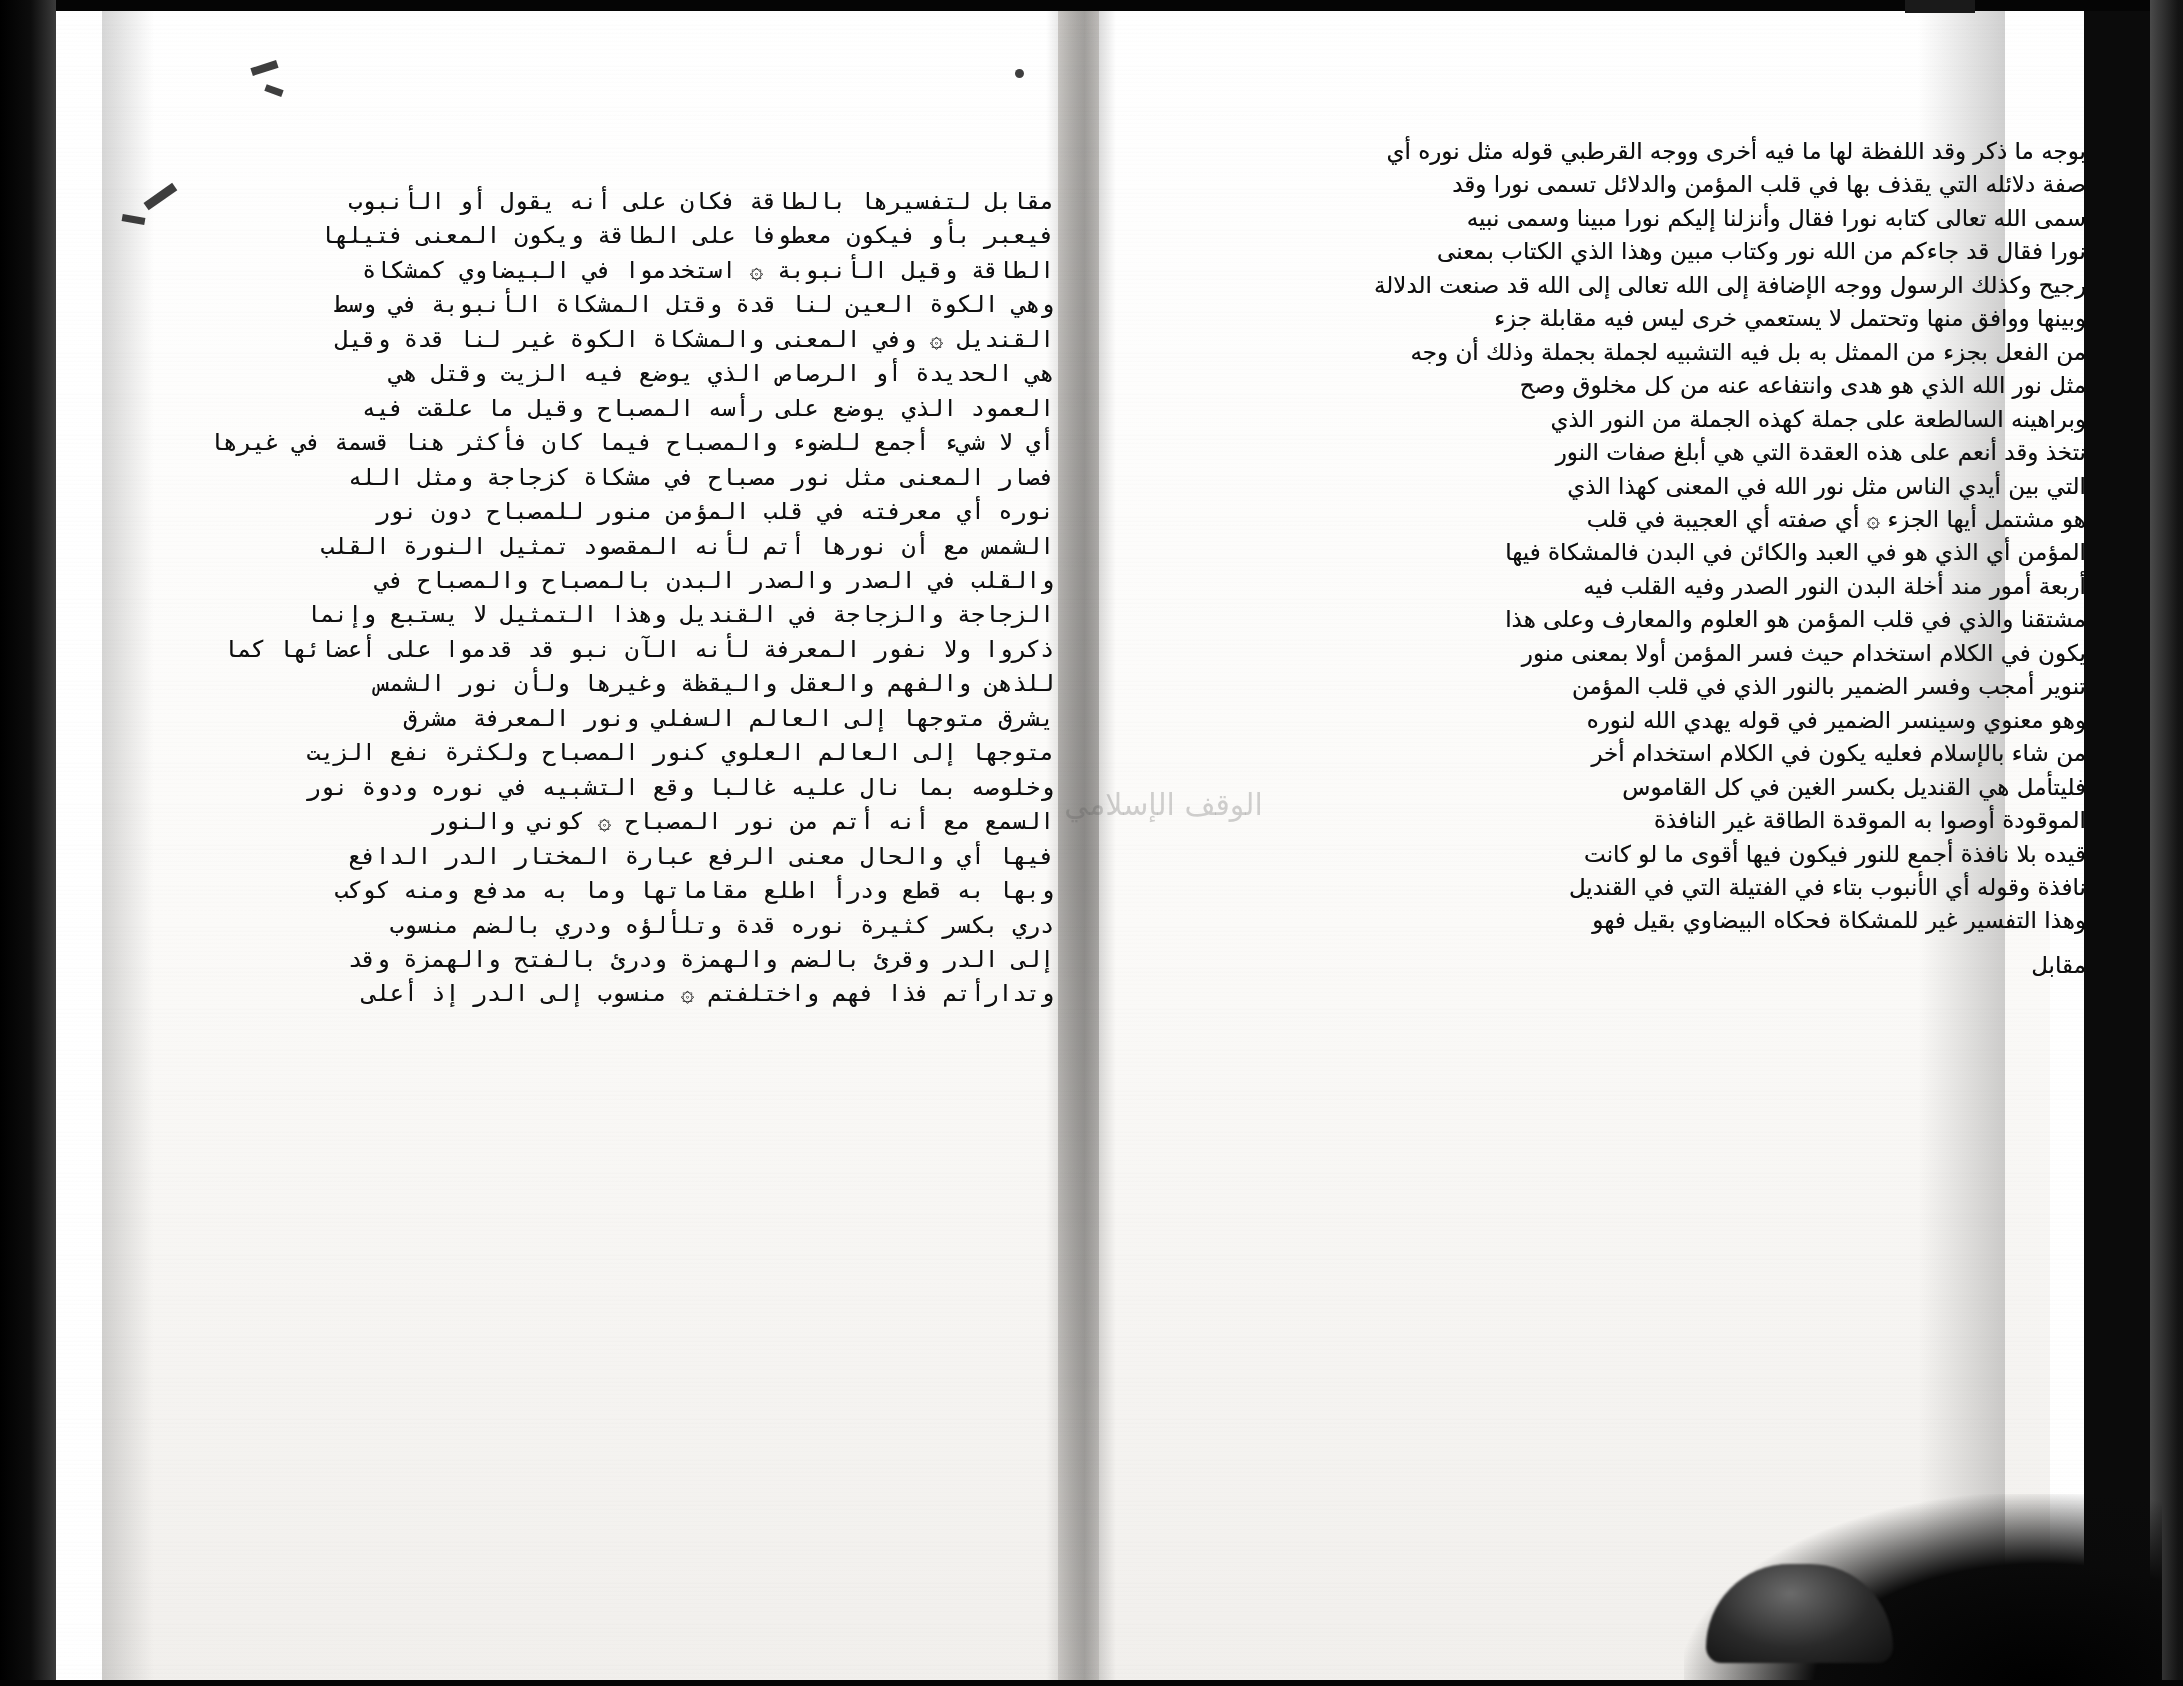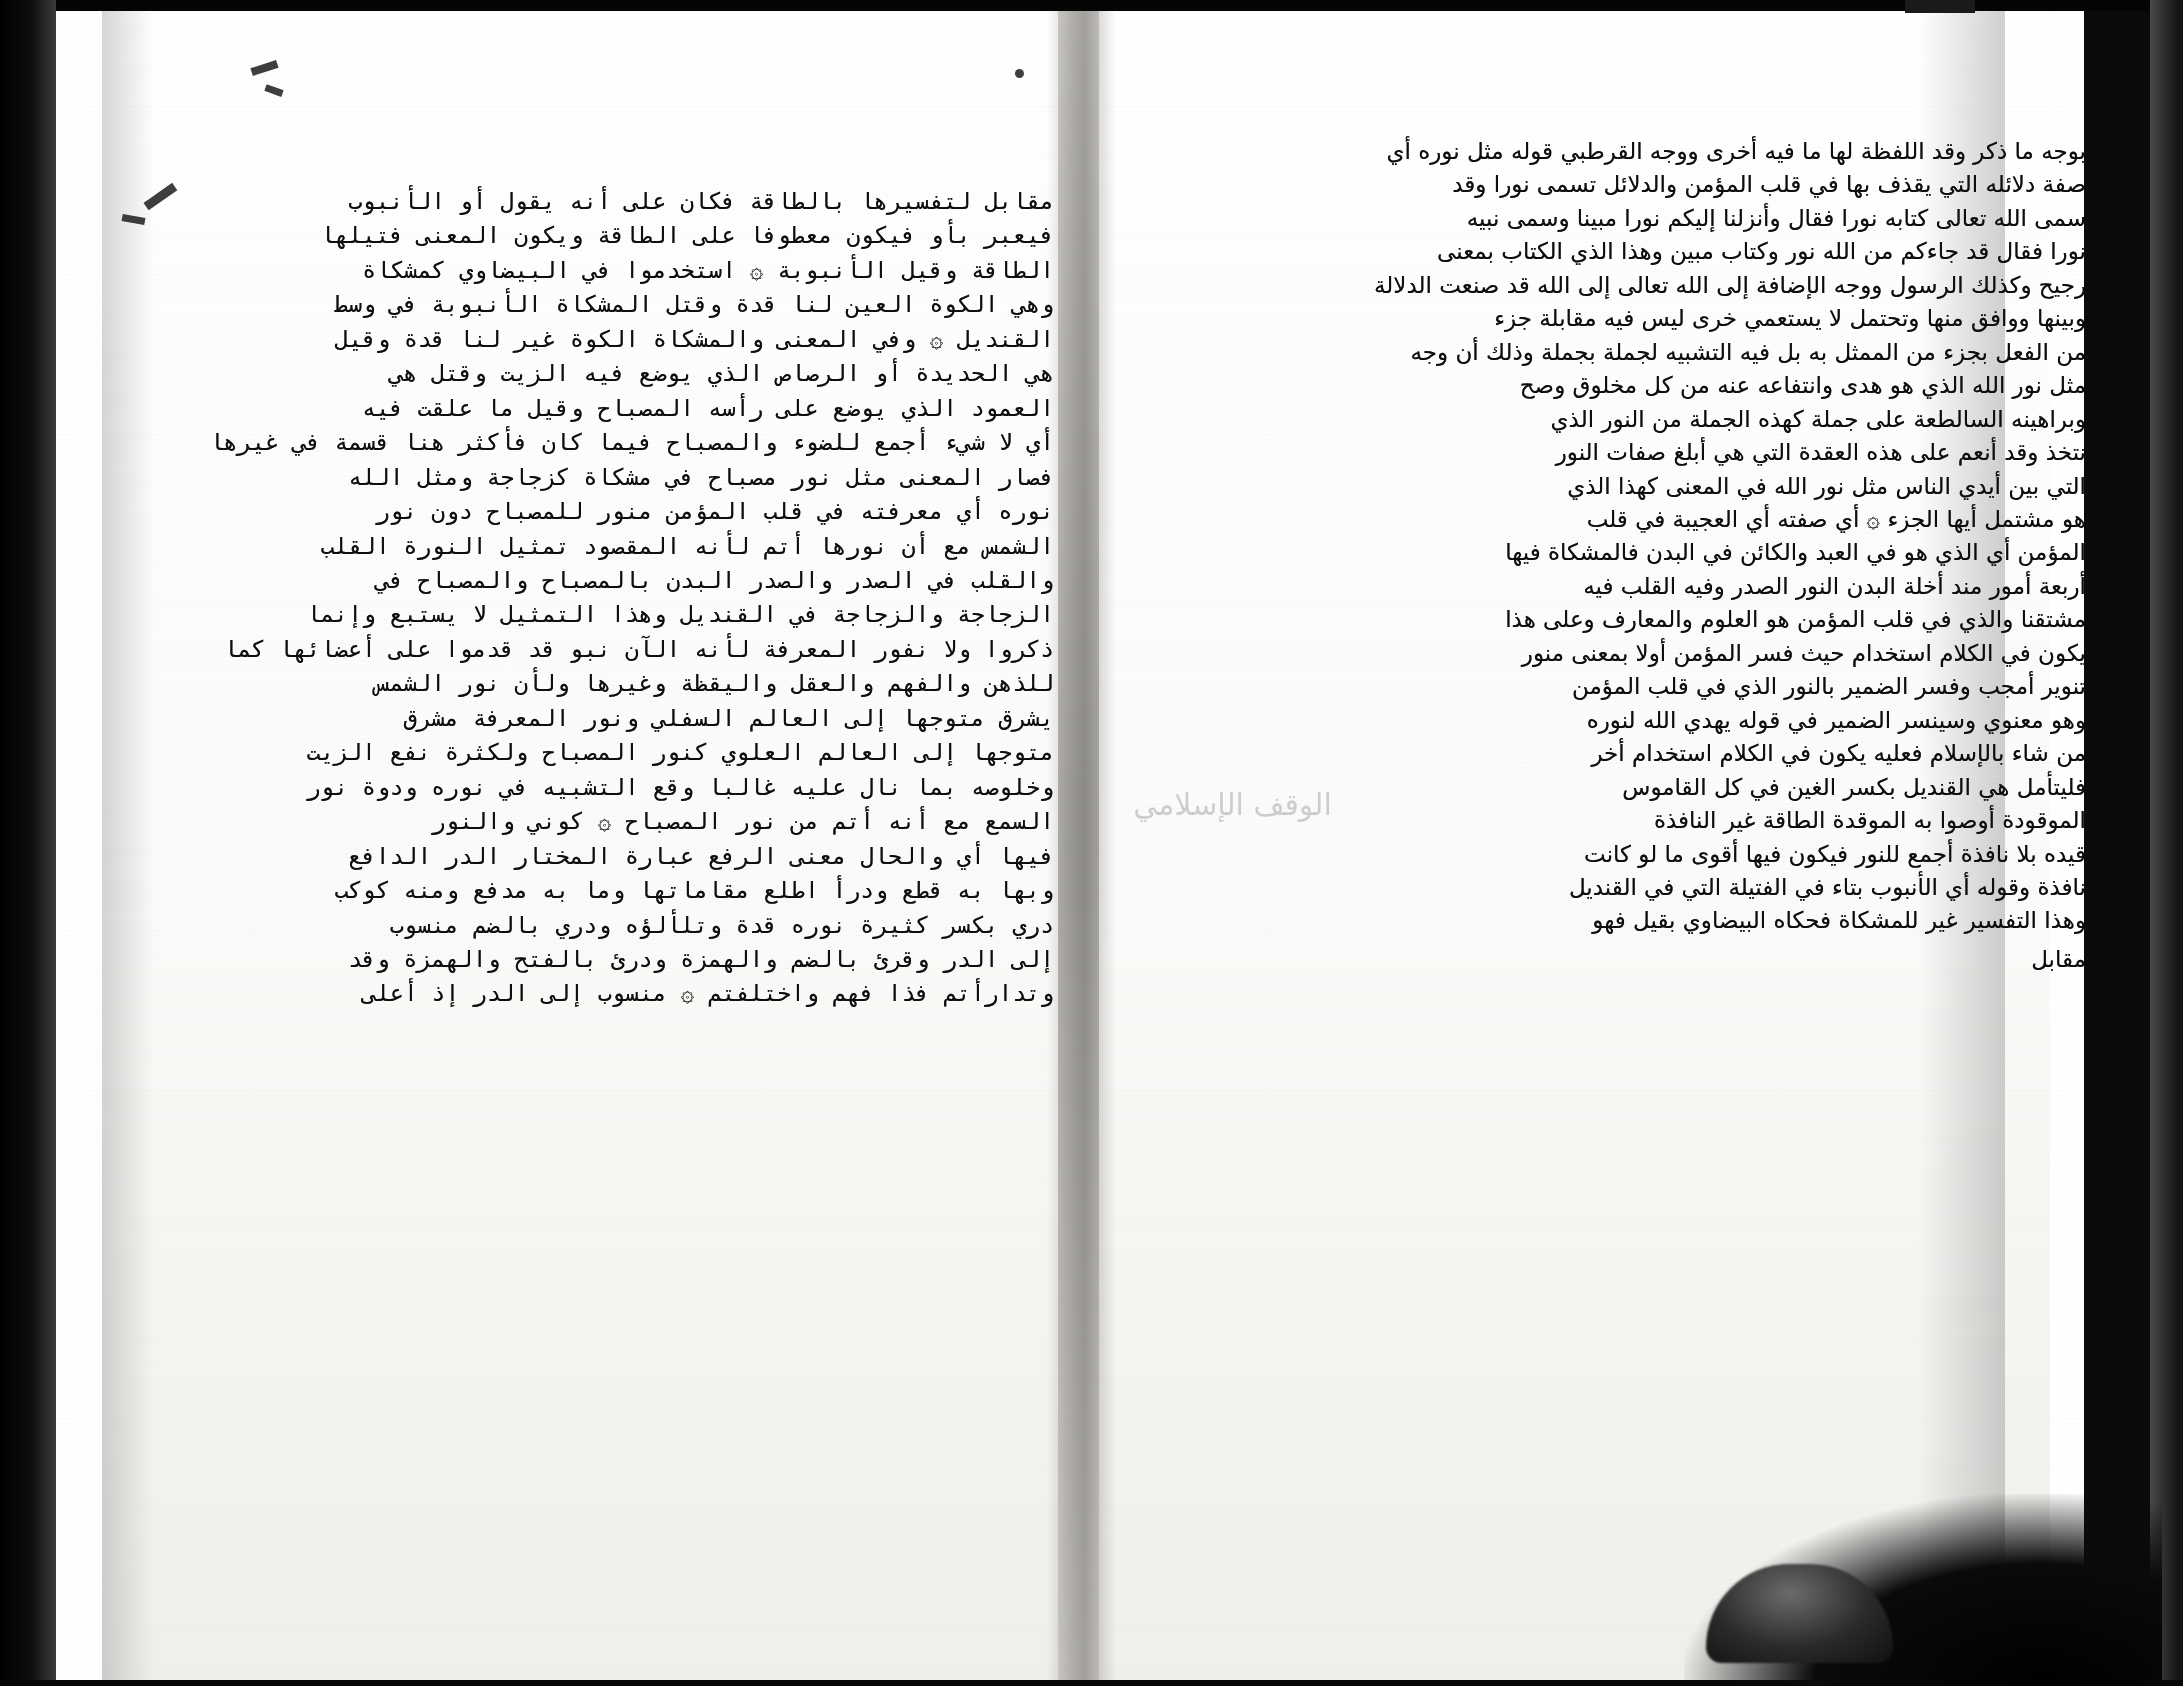--- a/index.html
+++ b/index.html
@@ -124,28 +124,28 @@
   #col-left {
     right: 1166px;
     top: 192px;
     width: 729px;
     font-family: Liberation Mono, monospace;
   }
   #col-left .line { font-size: 23px; margin-bottom: 11px; }
 
   .tail {
     font-size: 23px;
-    margin-top: 15px;
+    margin-top: 21px;
     color: #0e0e0e;
   }
 
   
   .watermark {
     position: absolute;
-    left: 970px;
+    left: 901px;
     top: 787px;
     width: 525px;
     text-align: center;
     font-size: 30px;
     color: rgba(90,90,90,0.28);
     direction: rtl;
     letter-spacing: 1.2px;
     pointer-events: none;
   }
 

